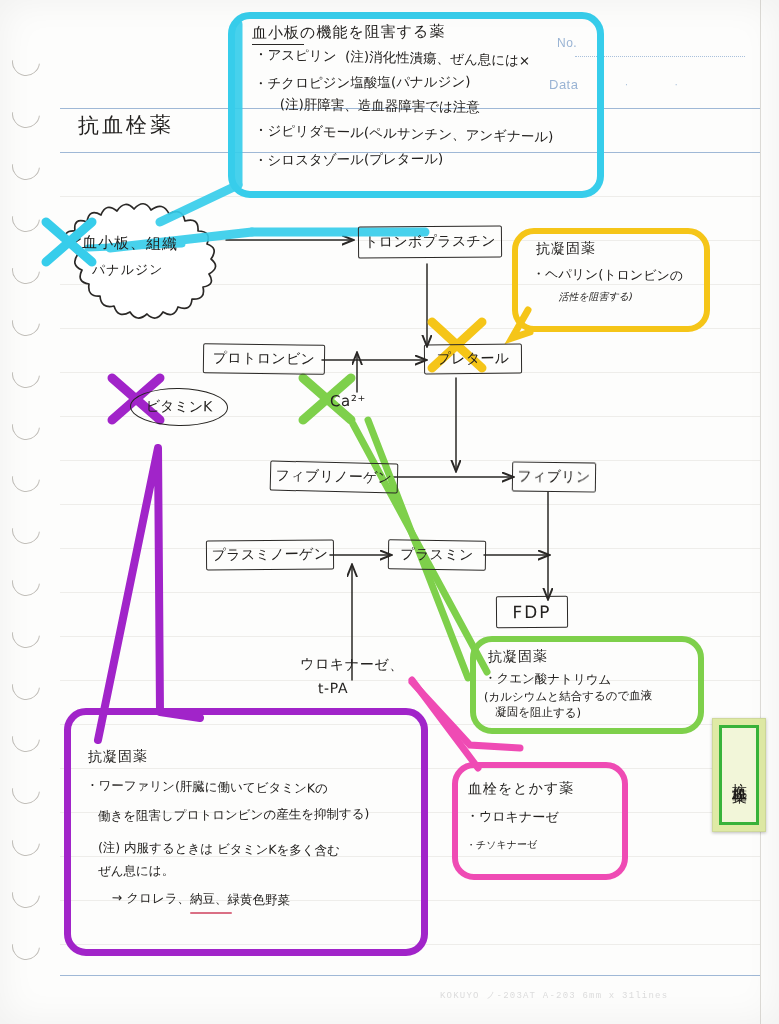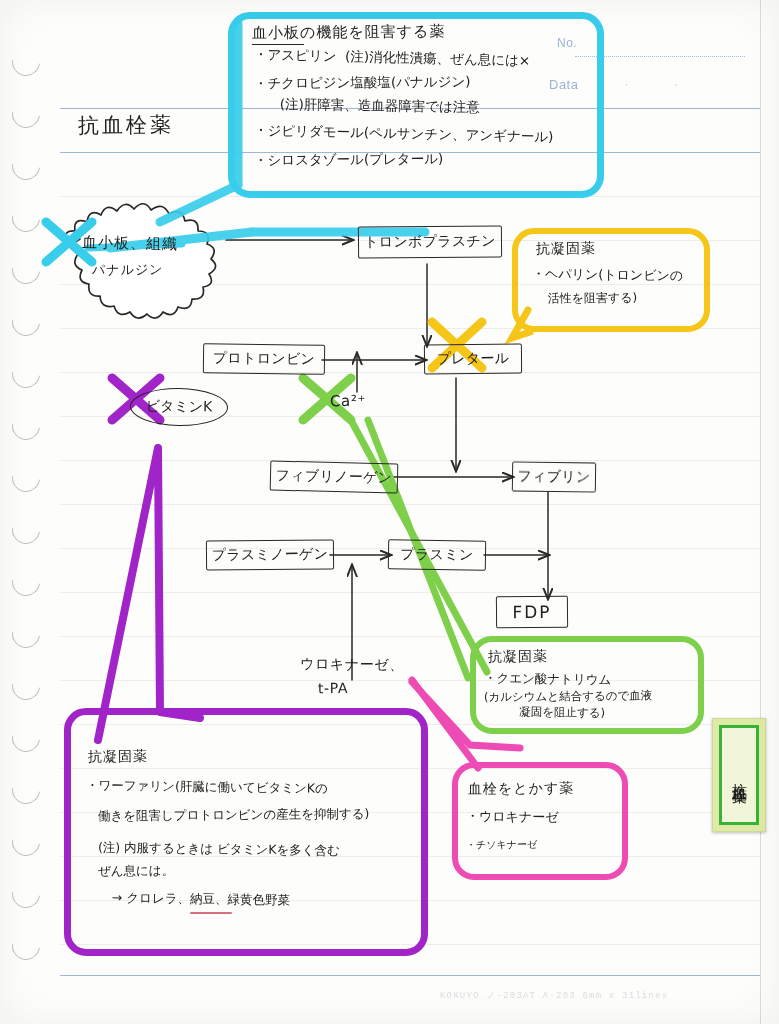--- a/index.html
+++ b/index.html
@@ -298,27 +298,27 @@
   </div>
 
   <div class="hw j3" style="left:330px;top:392px;font-size:15px;">Ca²⁺</div>
 
   <div class="hw j2" style="left:300px;top:656px;font-size:14px;">ウロキナーゼ、</div>
   <div class="hw j3" style="left:318px;top:680px;font-size:14px;">t-PA</div>
 
   <div class="mbox yellow" style="left:512px;top:228px;width:186px;height:92px;"></div>
   <div class="mtext j3" style="left:536px;top:238px;font-size:14px;letter-spacing:1px;">抗凝固薬</div>
   <div class="mtext j2" style="left:532px;top:266px;font-size:13px;">・ヘパリン(トロンビンの</div>
-  <div class="mtext j3" style="left:540px;top:290px;font-size:12px;">  活性を阻害する)</div>
+  <div class="mtext j3" style="left:552px;top:290px;font-size:10px;font-style:italic;">  活性を阻害する)</div>
 
   <div class="mbox green" style="left:470px;top:636px;width:222px;height:86px;"></div>
   <div class="mtext j3" style="left:488px;top:646px;font-size:14px;letter-spacing:1px;">抗凝固薬</div>
   <div class="mtext j2" style="left:484px;top:670px;font-size:12.5px;">・クエン酸ナトリウム</div>
   <div class="mtext j3" style="left:484px;top:688px;font-size:11.5px;">(カルシウムと結合するので血液</div>
-  <div class="mtext j2" style="left:488px;top:704px;font-size:11.5px;margin-left:24px;">  凝固を阻止する)</div>
+  <div class="mtext j2" style="left:488px;top:704px;font-size:11.5px;">  凝固を阻止する)</div>
 
   <div class="mbox purple" style="left:64px;top:708px;width:350px;height:234px;"></div>
   <div class="mtext j3" style="left:88px;top:746px;font-size:14px;letter-spacing:1px;">抗凝固薬</div>
   <div class="mtext j2" style="left:86px;top:778px;font-size:12.5px;">・ワーファリン(肝臓に働いてビタミンKの</div>
   <div class="mtext j3" style="left:86px;top:806px;font-size:12.5px;">   働きを阻害しプロトロンビンの産生を抑制する)</div>
   <div class="mtext j2" style="left:86px;top:840px;font-size:12.5px;">   (注) 内服するときは ビタミンKを多く含む</div>
   <div class="mtext j3" style="left:86px;top:862px;font-size:12.5px;">   ぜん息には。</div>
   <div class="mtext j2" style="left:100px;top:890px;font-size:12.5px;">   → クロレラ、納豆、緑黄色野菜</div>
   <div class="underline-red" style="left:190px;top:912px;width:42px;"></div>
 

